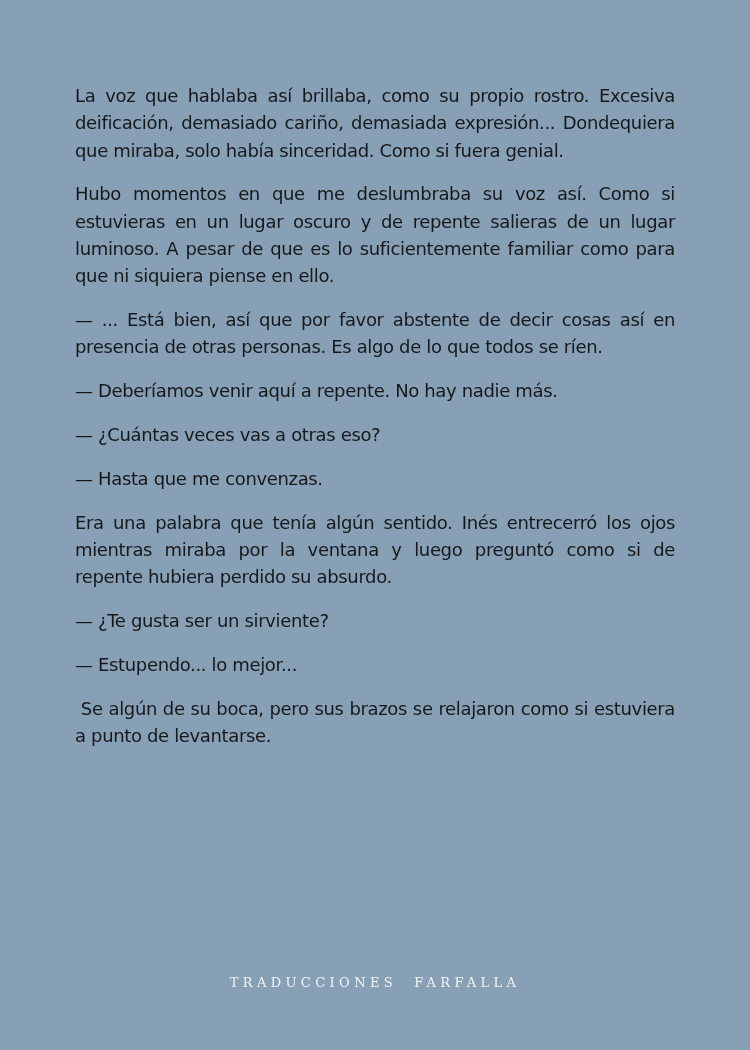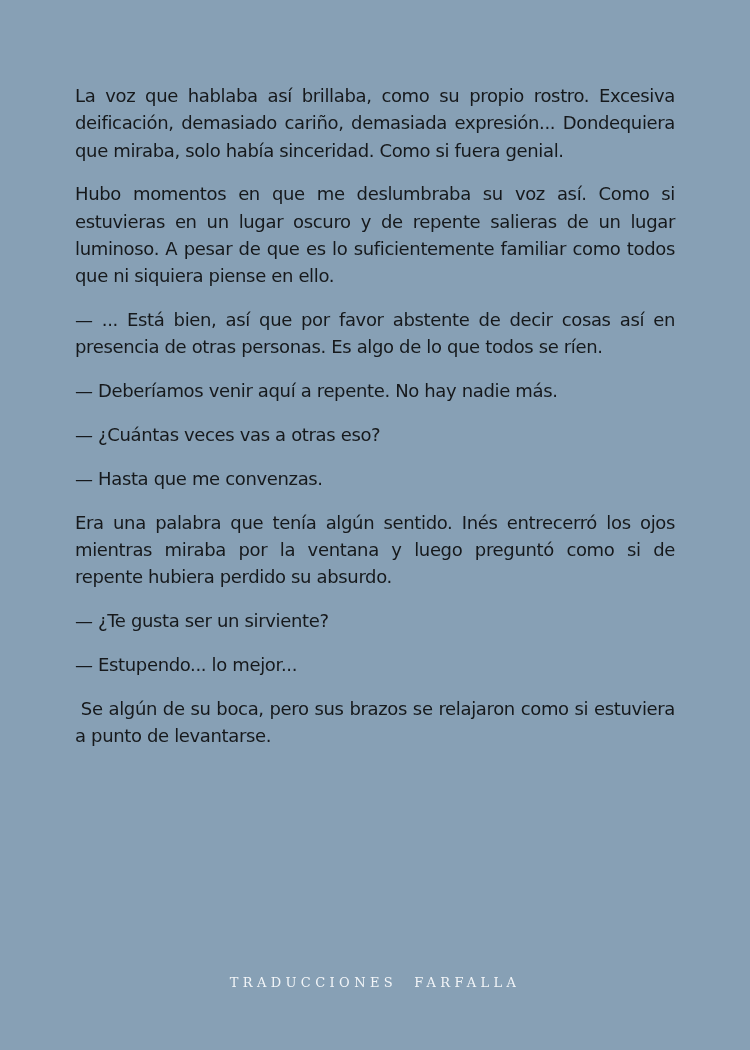--- a/index.html
+++ b/index.html
@@ -32,21 +32,21 @@
     font-size: 13px;
     letter-spacing: 4.4px;
     color: #f2f5f8;
   }
 </style>
 </head>
 <body>
 
 <div class="page-text">
   <p>La voz que hablaba así brillaba, como su propio rostro. Excesiva deificación, demasiado cariño, demasiada expresión... Dondequiera que miraba, solo había sinceridad. Como si fuera genial.</p>
-  <p>Hubo momentos en que me deslumbraba su voz así. Como si estuvieras en un lugar oscuro y de repente salieras de un lugar luminoso. A pesar de que es lo suficientemente familiar como todos que ni siquiera piense en ello.</p>
+  <p>Hubo momentos en que me deslumbraba su voz así. Como si estuvieras en un lugar oscuro y de repente salieras de un lugar luminoso. A pesar de que es lo suficientemente familiar como para que ni siquiera piense en ello.</p>
   <p>— ... Está bien, así que por favor abstente de decir cosas así en presencia de otras personas. Es algo de lo que todos se ríen.</p>
   <p>— Deberíamos venir aquí a repente. No hay nadie más.</p>
   <p>— ¿Cuántas veces vas a otras eso?</p>
   <p>— Hasta que me convenzas.</p>
   <p>Era una palabra que tenía algún sentido. Inés entrecerró los ojos mientras miraba por la ventana y luego preguntó como si de repente hubiera perdido su absurdo.</p>
   <p>— ¿Te gusta ser un sirviente?</p>
   <p>— Estupendo... lo mejor...</p>
   <p style="white-space: pre-wrap;"> Se algún de su boca, pero sus brazos se relajaron como si estuviera a punto de levantarse.</p>
 </div>
 

